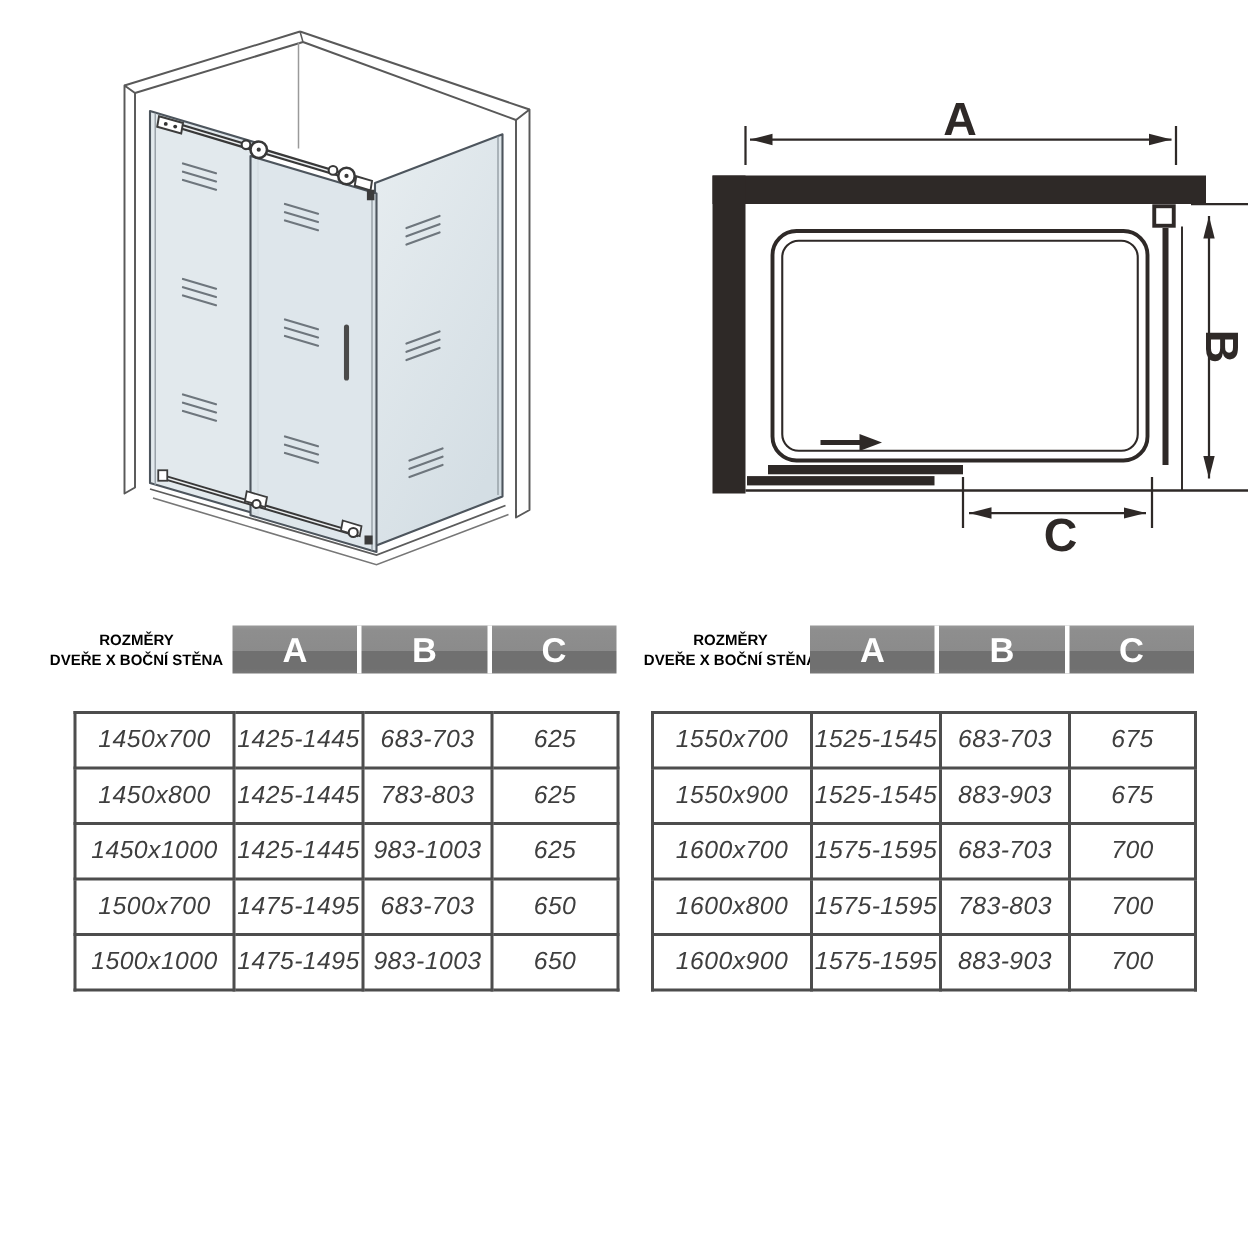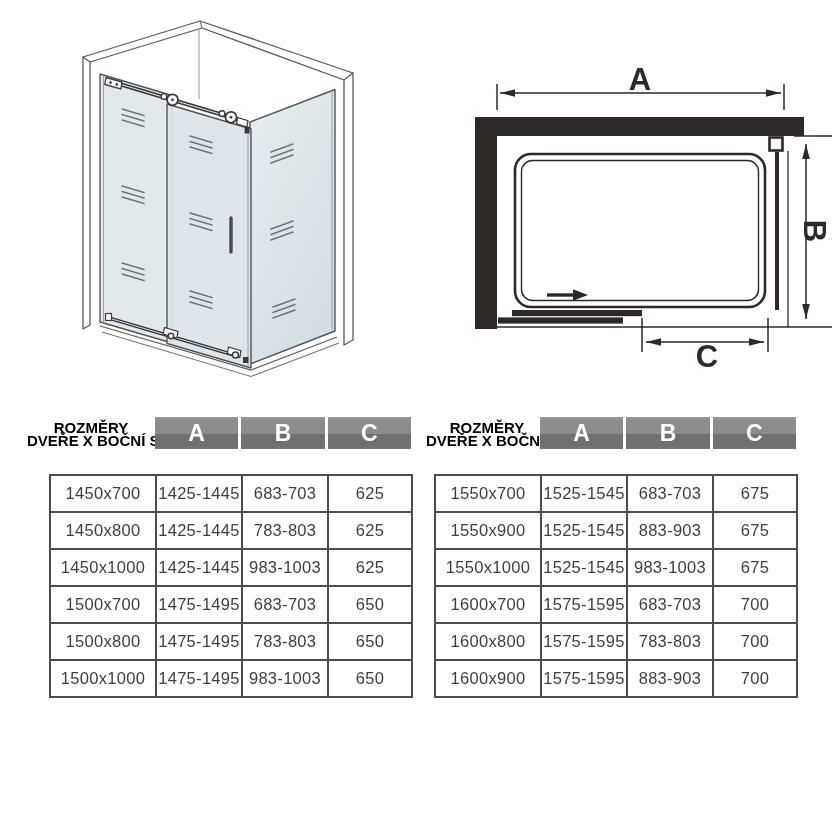--- a/index.html
+++ b/index.html
@@ -8,38 +8,38 @@
     font-family:"Liberation Sans", sans-serif; overflow:hidden;
   }
   .iso-svg { position:absolute; left:0; top:0; }
   .topview-svg { position:absolute; left:416px; top:0; }
 
   .tblock { position:absolute; top:416px; width:364px; }
   .tblock.pos-l { left:49px; }
   .tblock.pos-r { left:434px; }
 
   .t-title {
-    position:absolute; top:6px; font-weight:bold; font-size:15px;
+    position:absolute; top:6px; font-weight:bold; font-size:10px;
     line-height:12.5px; text-align:center; color:#000; white-space:nowrap;
   }
   .pos-l .t-title { left:-22px; width:128px; }
   .pos-r .t-title { left:-8px;  width:122px; }
 
   .t-head {
     position:absolute; left:106px; top:1px; width:256px; height:32px; display:flex;
     background:linear-gradient(180deg,#989898 0%,#8e8e8e 10%,#8b8b8b 54%,#707070 54%,#707070 90%,#787878 100%);
   }
   .t-head .hc {
     flex:1; display:flex; align-items:center; justify-content:center;
     color:#fff; font-weight:bold; font-size:23px;
   }
   .t-head .hc + .hc { border-left:3px solid #fff; }
 
   table.t-data {
-    position:absolute; top:58px; left:0; border-collapse:collapse; table-layout:fixed;
+    position:absolute; top:58px; left:0; border-collapse:collapse; table-layout:fixed;font-style:italic;
   }
   table.t-data td {
     border:2px solid #4d4d4d; text-align:center; vertical-align:middle;
     font-size:16.5px; color:#3e3e3e; height:35px; padding:0; letter-spacing:0.3px;
   }
   .w0{width:104px}.w1{width:84px}.w2{width:84px}.w3{width:82px}
 
   svg text { font-family:"Liberation Sans", sans-serif; }
 </style>
 </head>
@@ -203,26 +203,20 @@
         <td>983-1003</td>
         <td>625</td>
       </tr>
       <tr>
         <td>1500x700</td>
         <td>1475-1495</td>
         <td>683-703</td>
         <td>650</td>
       </tr>
       <tr>
-        <td>1500x800</td>
-        <td>1475-1495</td>
-        <td>783-803</td>
-        <td>650</td>
-      </tr>
-      <tr>
         <td>1500x1000</td>
         <td>1475-1495</td>
         <td>983-1003</td>
         <td>650</td>
       </tr>
     </tbody>
       </table>
   </section>
 
   <section class="tblock pos-r">
@@ -243,26 +237,20 @@
         <td class="w2">683-703</td>
         <td class="w3">675</td>
       </tr>
       <tr>
         <td>1550x900</td>
         <td>1525-1545</td>
         <td>883-903</td>
         <td>675</td>
       </tr>
       <tr>
-        <td>1550x1000</td>
-        <td>1525-1545</td>
-        <td>983-1003</td>
-        <td>675</td>
-      </tr>
-      <tr>
         <td>1600x700</td>
         <td>1575-1595</td>
         <td>683-703</td>
         <td>700</td>
       </tr>
       <tr>
         <td>1600x800</td>
         <td>1575-1595</td>
         <td>783-803</td>
         <td>700</td>

